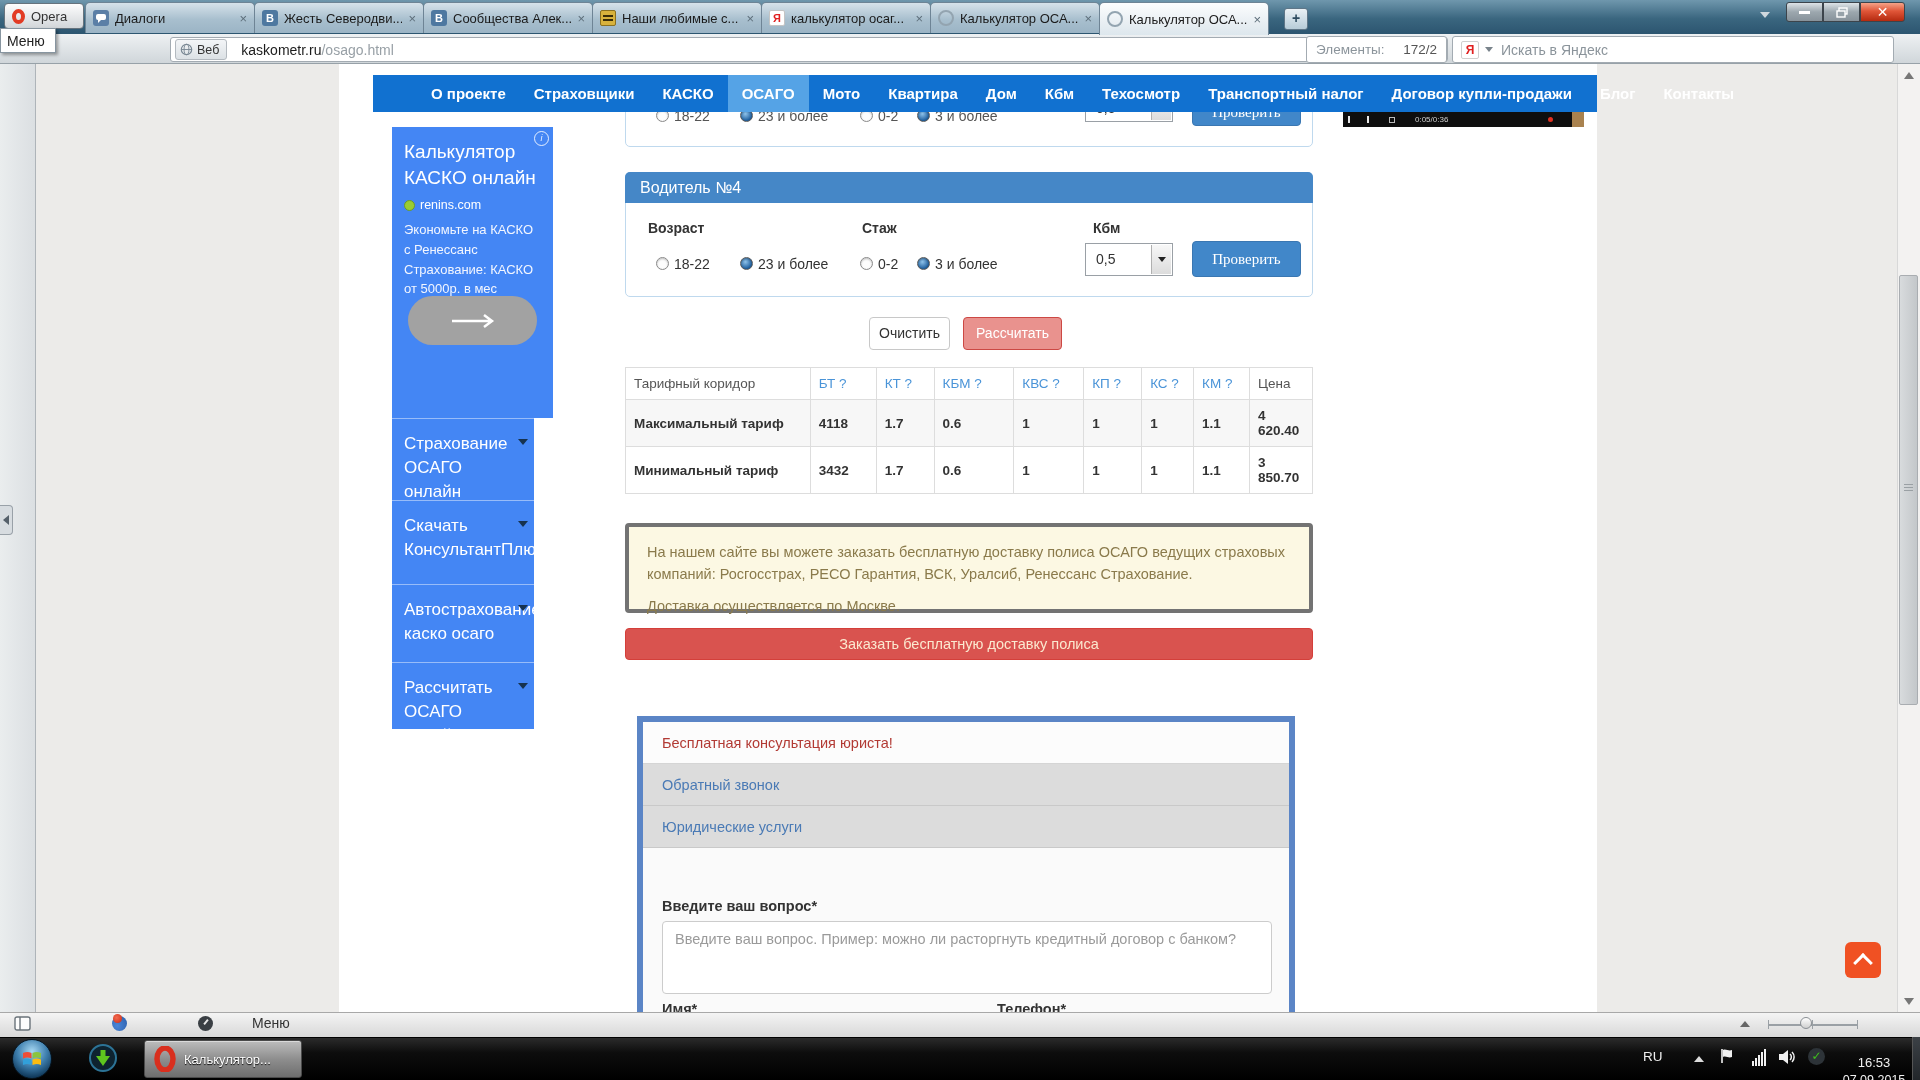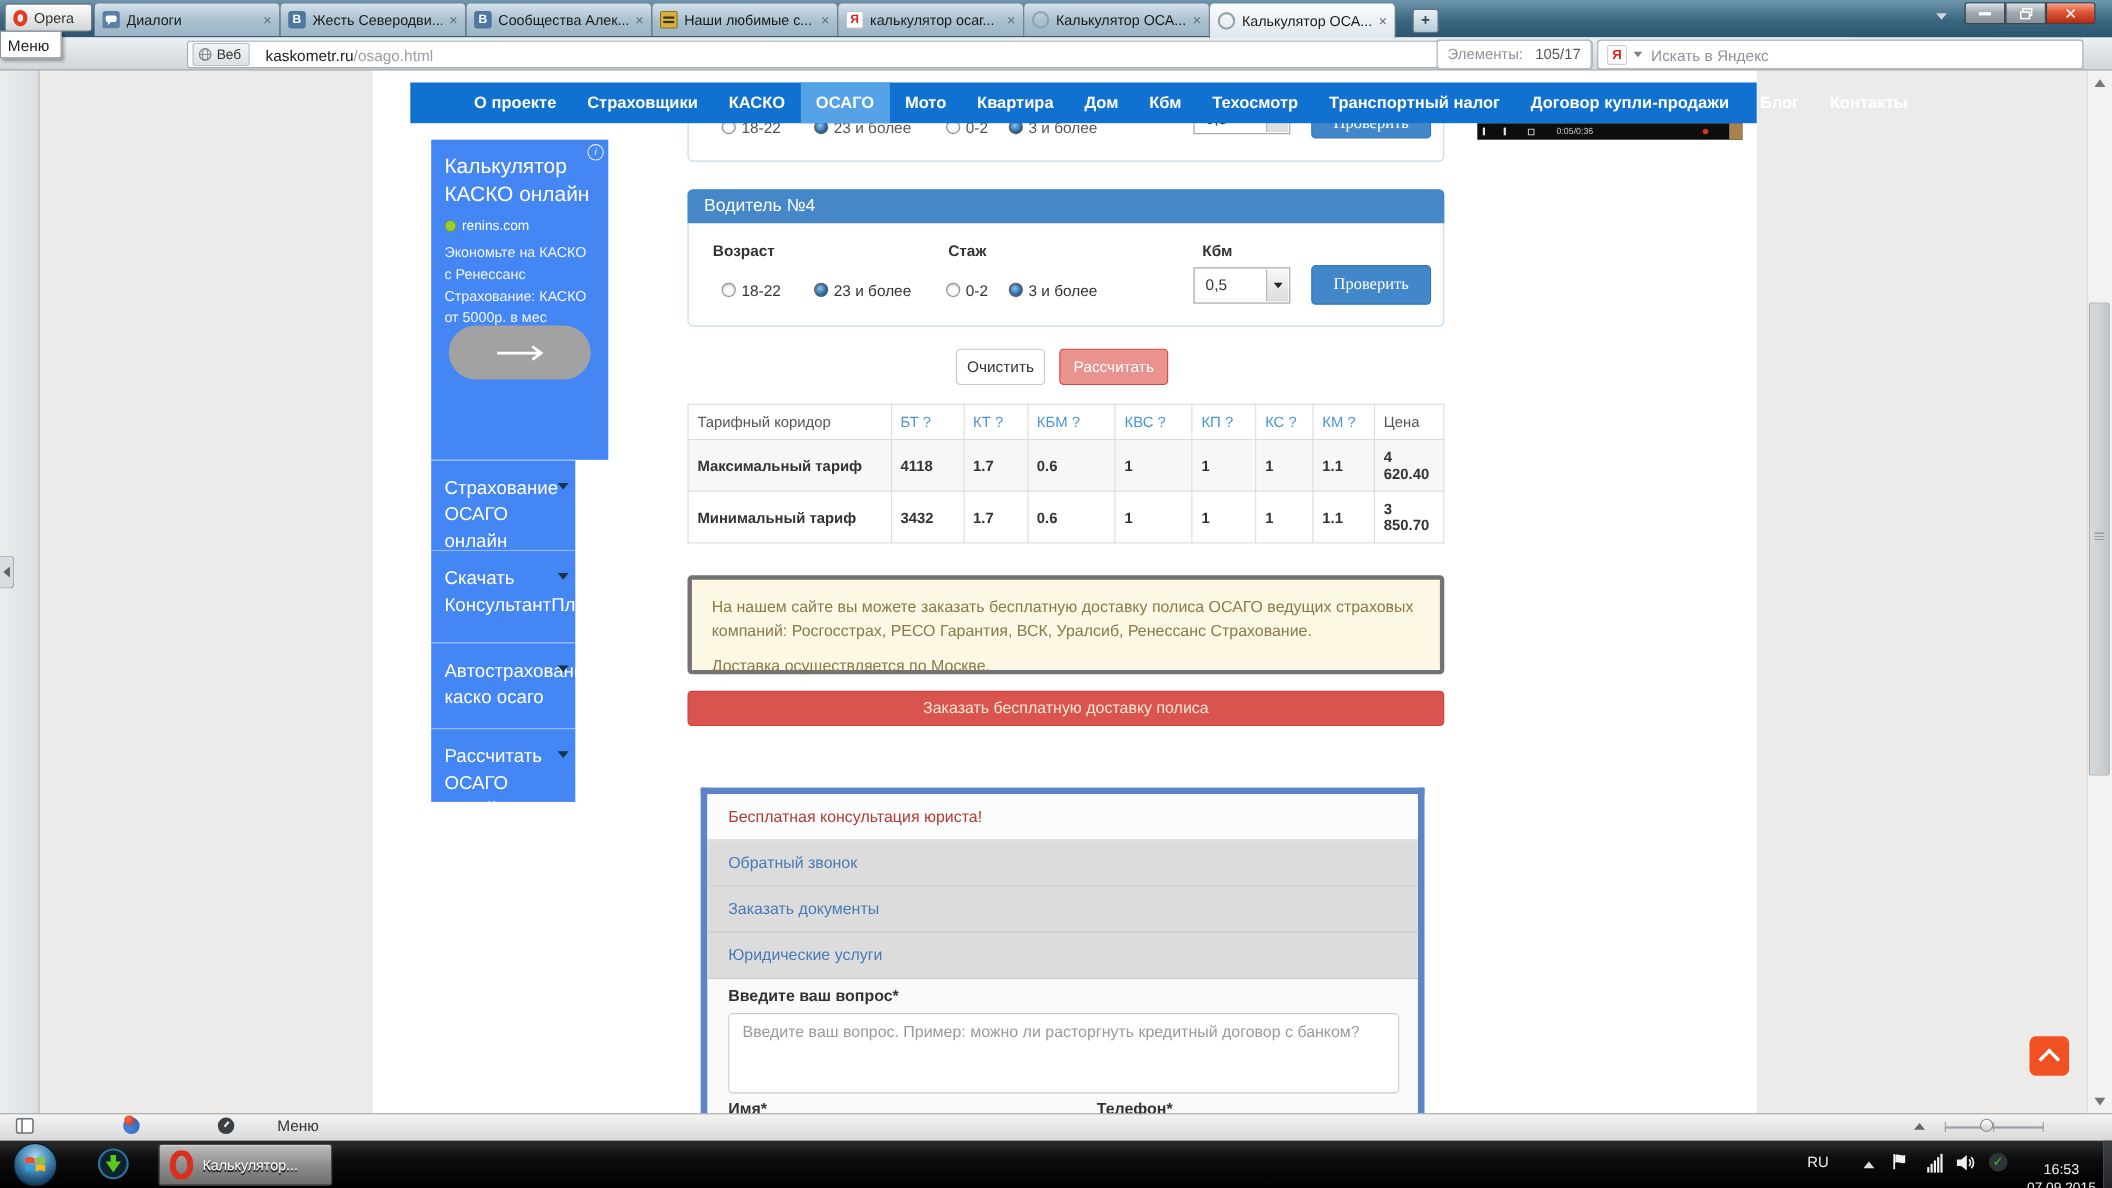--- a/index.html
+++ b/index.html
@@ -100,21 +100,21 @@
         text-align:center;font-style:italic;}
   #ad-title{position:absolute;left:12px;top:12px;width:138px;color:#fff;font-size:19px;line-height:1.35;}
   #ad-domain{position:absolute;left:12px;top:71px;display:flex;align-items:center;gap:5px;
         color:#fff;font-size:12.5px;}
   .green-dot{width:11px;height:11px;border-radius:50%;background:#9acd32;border:1px solid #6a9b2a;box-sizing:border-box;}
   #ad-text{position:absolute;left:12px;top:93px;width:136px;color:#f2f6ff;font-size:13px;line-height:1.52;}
   #ad-arrow-btn{position:absolute;left:16px;top:169px;width:129px;height:49px;background:#a2a2a2;
         border-radius:25px;display:flex;align-items:center;justify-content:center;}
   #side-menu{left:392px;top:418px;width:161px;z-index:5;}
   .sm-item{position:relative;background:#4486f4;border-top:1px solid rgba(255,255,255,.45);
-        color:#fff;font-size:17px;line-height:1.42;padding:13px 20px 13px 12px;box-sizing:border-box;width:131px;}
+        color:#fff;font-size:17px;line-height:1.42;padding:13px 20px 13px 12px;box-sizing:border-box;width:142px;}
   .sm-caret{position:absolute;right:6px;top:20px;width:0;height:0;border-left:5px solid transparent;
         border-right:5px solid transparent;border-top:6px solid #16324f;}
 
   
   .panel-border{border:1px solid #bfd9ee;border-radius:5px;background:#fff;box-sizing:border-box;}
   #partial-panel{left:625px;top:96px;width:688px;height:51px;z-index:5;}
   #driver4{left:625px;top:172px;width:688px;height:125px;z-index:5;}
   #driver4-header{left:625px;top:172px;width:688px;height:31px;background:#4587c7;
         border-radius:5px 5px 0 0;color:#fff;font-size:16px;line-height:31px;padding-left:15px;
         box-sizing:border-box;z-index:6;}
@@ -376,21 +376,20 @@
 
   <div class="abs" id="info-box">
     <div>На нашем сайте вы можете заказать бесплатную доставку полиса ОСАГО ведущих страховых компаний: Росгосстрах, РЕСО Гарантия, ВСК, Уралсиб, Ренессанс Страхование.</div>
     <div class="p2">Доставка осуществляется по Москве.</div>
   </div>
   <div class="abs" id="delivery-btn">Заказать бесплатную доставку полиса</div>
 
   <div class="abs" id="consult">
     <div class="c-row c-head">Бесплатная консультация юриста!</div>
     <div class="c-row c-link">Обратный звонок</div>
-    <div class="c-row c-link">Заказать документы</div>
     <div class="c-row c-link">Юридические услуги</div>
   </div>
   <span id="c-qlabel">Введите ваш вопрос*</span>
   <textarea id="c-textarea" placeholder="Введите ваш вопрос. Пример: можно ли расторгнуть кредитный договор с банком?" style=""></textarea>
   <span class="c-blabel" style="left:662px;">Имя*</span>
   <span class="c-blabel" style="left:997px;">Телефон*</span>
 
   <div class="abs" id="scrolltop">
       <span class="chev"></span>
     </div>
@@ -515,21 +514,21 @@
           <ellipse cx="7" cy="7" rx="2.6" ry="5.6" fill="none" stroke="#7a8894" stroke-width="1"></ellipse>
           <path d="M1.4 7 h11.2" stroke="#7a8894" stroke-width="1"></path>
         </svg>
       <span>Веб</span>
     </span>
     <span style="font-size:14px;color:#1c1c1c;">kaskometr.ru</span>
       <span style="font-size:14px;color:#98a0a6;">/osago.html</span>
   </div>
   <div class="abs" id="elements-box">
     <span style="color:#8b949b;">Элементы:</span>
-    <span style="color:#555;">105/17</span>
+    <span style="color:#555;">172/2</span>
   </div>
   <div class="abs" id="search">
     <span class="ya-ico">Я</span>
     <span class="caret-dn"></span>
     <input type="text" placeholder="Искать в Яндекс" style="">
   </div>
 
   <div class="abs" id="statusbar"></div>
   <span class="abs" style="left:14px;top:1016px;z-index:21;">
     <svg width="17" height="15" viewBox="0 0 17 15">

